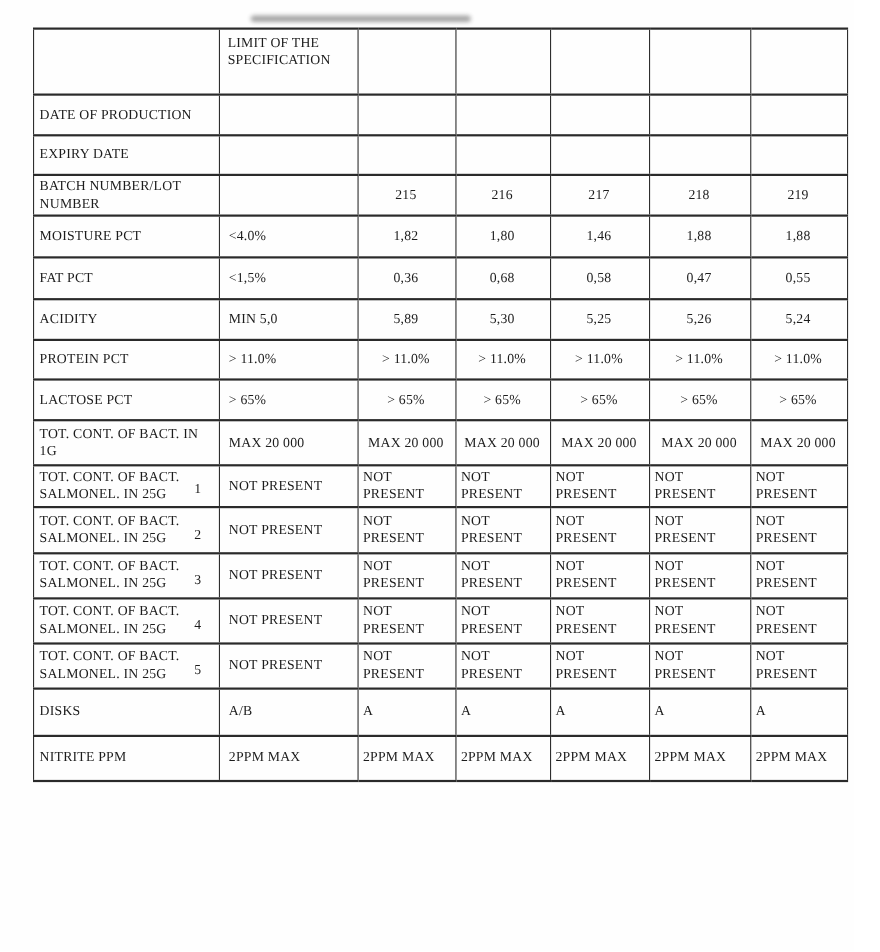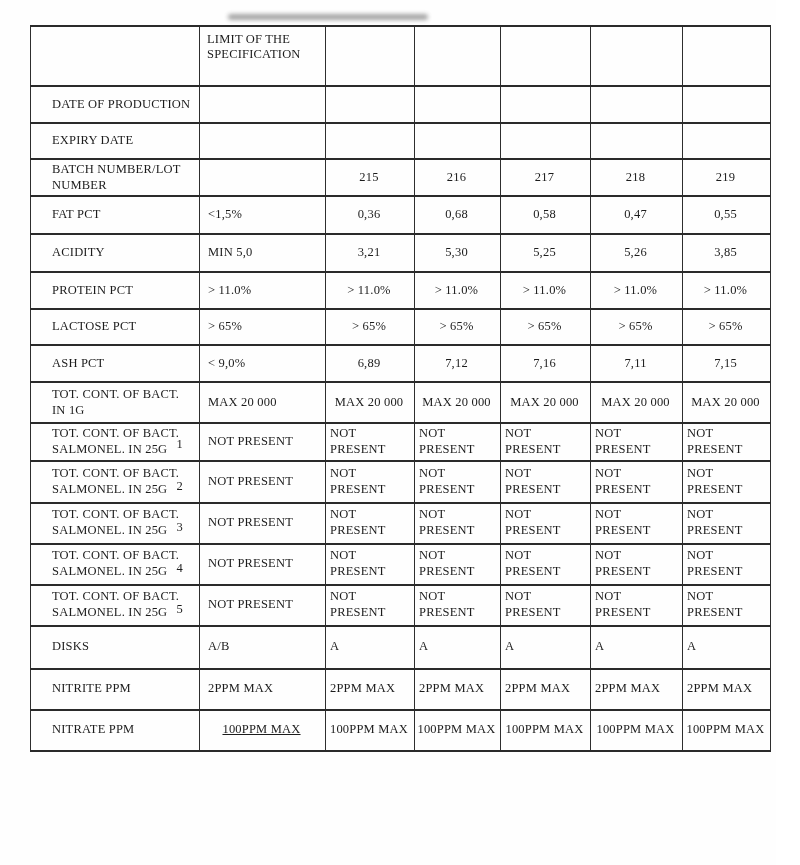--- a/index.html
+++ b/index.html
@@ -50,21 +50,21 @@
     padding: 2px 4px;
     vertical-align: middle;
     overflow: hidden;
     word-wrap: break-word;
   }
   thead tr { height: 60px; }
   thead th { vertical-align: top; text-align: left; padding-top: 5px; padding-left: 7px; }
   .label-cell {
     position: relative;
     text-align: left;
-    padding-left: 21px;
+    padding-left: 5px;
     line-height: 1.25;
   }
   .label-num {
     position: absolute;
     right: 16px;
     bottom: 7px;
   }
   .limit-cell {
     text-align: left;
     padding-left: 8px;
@@ -160,41 +160,53 @@
     </td>
     <td class="limit-cell"></td>
     <td class="value-cell">215</td>
     <td class="value-cell">216</td>
     <td class="value-cell">217</td>
     <td class="value-cell">218</td>
     <td class="value-cell">219</td>
   </tr>
         <tr>
     <td class="label-cell">
+      <span class="label-text">MOISTURE PCT</span>
+      <span class="label-num"></span>
+    </td>
+    <td class="limit-cell">&lt;4.0%</td>
+    <td class="value-cell">1,82</td>
+    <td class="value-cell">1,80</td>
+    <td class="value-cell">1,46</td>
+    <td class="value-cell">1,88</td>
+    <td class="value-cell">1,88</td>
+  </tr>
+        <tr>
+    <td class="label-cell">
       <span class="label-text">FAT PCT</span>
       <span class="label-num"></span>
     </td>
     <td class="limit-cell">&lt;1,5%</td>
     <td class="value-cell">0,36</td>
     <td class="value-cell">0,68</td>
     <td class="value-cell">0,58</td>
     <td class="value-cell">0,47</td>
     <td class="value-cell">0,55</td>
   </tr>
         <tr>
     <td class="label-cell">
       <span class="label-text">ACIDITY</span>
       <span class="label-num"></span>
     </td>
     <td class="limit-cell">MIN 5,0</td>
-    <td class="value-cell">3,21</td>
+    <td class="value-cell">5,89</td>
     <td class="value-cell">5,30</td>
     <td class="value-cell">5,25</td>
     <td class="value-cell">5,26</td>
-    <td class="value-cell">3,85</td>
+    <td class="value-cell">5,24</td>
   </tr>
         <tr>
     <td class="label-cell">
       <span class="label-text">PROTEIN PCT</span>
       <span class="label-num"></span>
     </td>
     <td class="limit-cell">&gt; 11.0%</td>
     <td class="value-cell">&gt; 11.0%</td>
     <td class="value-cell">&gt; 11.0%</td>
     <td class="value-cell">&gt; 11.0%</td>
@@ -208,32 +220,20 @@
     </td>
     <td class="limit-cell">&gt; 65%</td>
     <td class="value-cell">&gt; 65%</td>
     <td class="value-cell">&gt; 65%</td>
     <td class="value-cell">&gt; 65%</td>
     <td class="value-cell">&gt; 65%</td>
     <td class="value-cell">&gt; 65%</td>
   </tr>
         <tr>
     <td class="label-cell">
-      <span class="label-text">ASH PCT</span>
-      <span class="label-num"></span>
-    </td>
-    <td class="limit-cell">&lt; 9,0%</td>
-    <td class="value-cell">6,89</td>
-    <td class="value-cell">7,12</td>
-    <td class="value-cell">7,16</td>
-    <td class="value-cell">7,11</td>
-    <td class="value-cell">7,15</td>
-  </tr>
-        <tr>
-    <td class="label-cell">
       <span class="label-text">TOT. CONT. OF BACT. IN 1G</span>
       <span class="label-num"></span>
     </td>
     <td class="limit-cell">MAX 20 000</td>
     <td class="value-cell">MAX 20 000</td>
     <td class="value-cell">MAX 20 000</td>
     <td class="value-cell">MAX 20 000</td>
     <td class="value-cell">MAX 20 000</td>
     <td class="value-cell">MAX 20 000</td>
   </tr>
@@ -313,28 +313,16 @@
     <td class="label-cell">
       <span class="label-text">NITRITE PPM</span>
       <span class="label-num"></span>
     </td>
     <td class="limit-cell">2PPM MAX</td>
     <td class="value-cell">2PPM MAX</td>
     <td class="value-cell">2PPM MAX</td>
     <td class="value-cell">2PPM MAX</td>
     <td class="value-cell">2PPM MAX</td>
     <td class="value-cell">2PPM MAX</td>
-  </tr>
-        <tr>
-    <td class="label-cell">
-      <span class="label-text">NITRATE PPM</span>
-      <span class="label-num"></span>
-    </td>
-    <td class="limit-cell">100PPM MAX</td>
-    <td class="value-cell">100PPM MAX</td>
-    <td class="value-cell">100PPM MAX</td>
-    <td class="value-cell">100PPM MAX</td>
-    <td class="value-cell">100PPM MAX</td>
-    <td class="value-cell">100PPM MAX</td>
   </tr>
       </tbody>
   </table>
 </div>
 
 </body></html>

